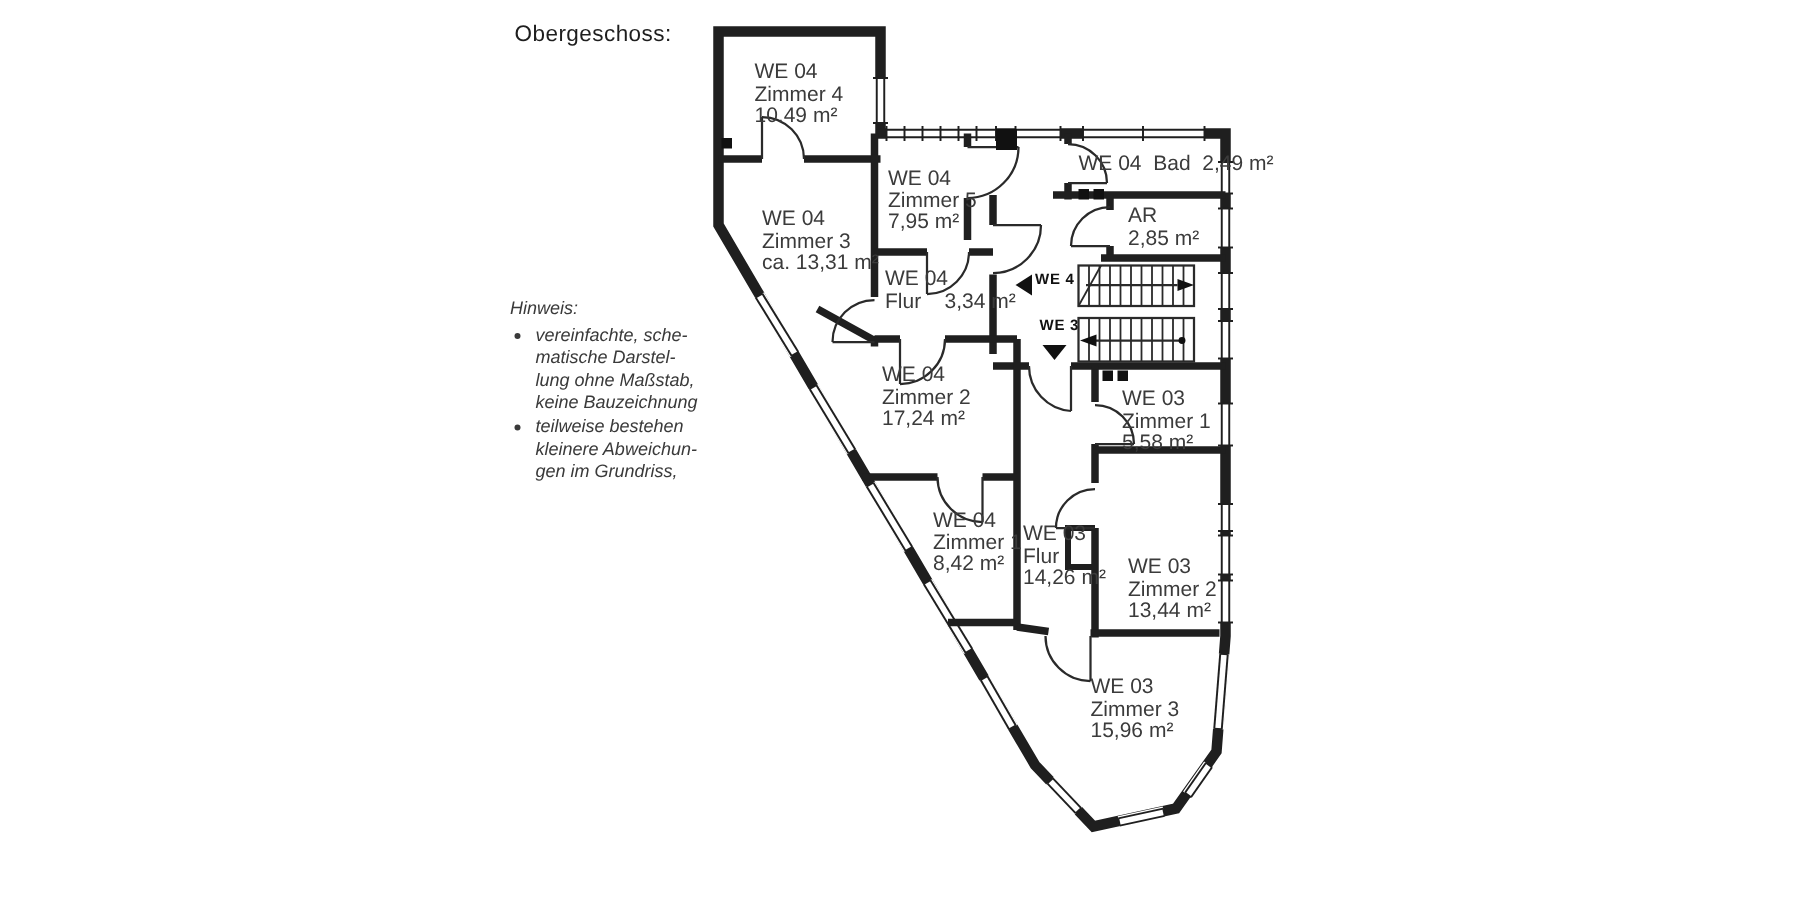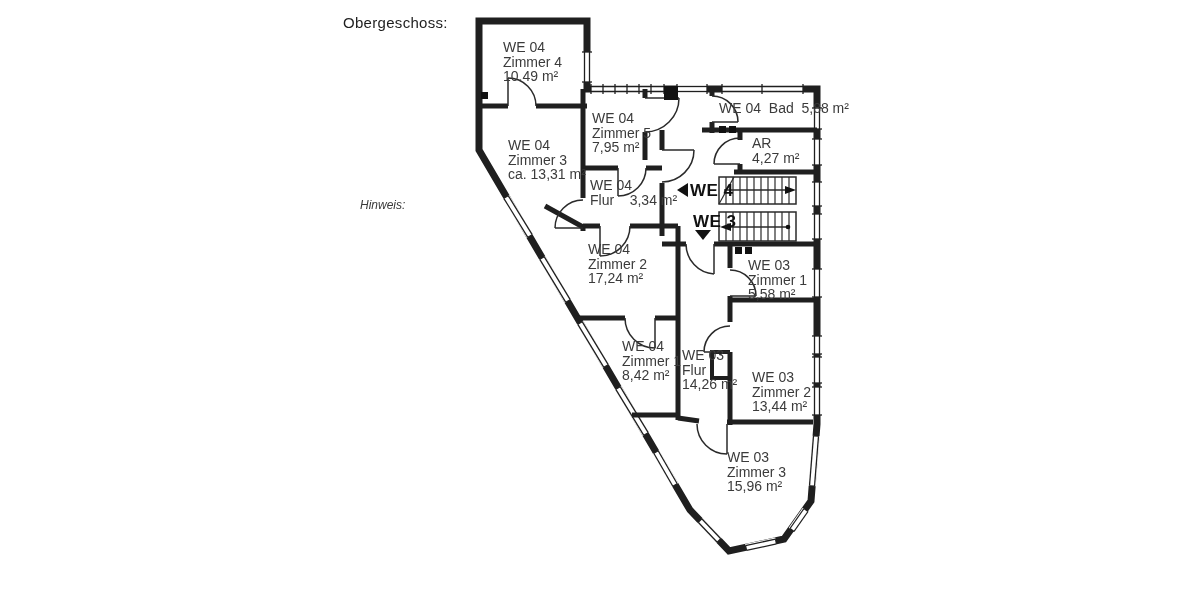--- a/index.html
+++ b/index.html
@@ -1,28 +1,28 @@
 <!DOCTYPE html>
 <html><head>
 <meta charset="utf-8">
 <style>
   html,body{margin:0;padding:0;background:#ffffff;}
   #stage{position:relative;width:1200px;height:600px;background:#ffffff;overflow:hidden;
          font-family:"Liberation Sans",sans-serif;}
   #plan-svg{position:absolute;left:0;top:0;}
   .page-title{position:absolute;left:343px;top:14px;font-size:15px;color:#1e1e1e;
               letter-spacing:.3px;}
-  .note{position:absolute;left:360px;top:198px;width:135px;color:#3a3a3a;
+  .note{position:absolute;left:340px;top:198px;width:135px;color:#3a3a3a;
         font-style:italic;font-size:12px;line-height:15px;}
   .note-heading{margin:0 0 3px 0;}
   .note ul{margin:0;padding:0 0 0 17px;}
   .note li{margin:0 0 1px 0;white-space:pre-line;text-align:justify;}
   .rlabel{position:absolute;white-space:pre;font-size:14px;line-height:14.5px;
           color:#3b3b3b;}
-  .marker{position:absolute;font-size:17px;font-weight:bold;color:#111;
+  .marker{position:absolute;font-size:10px;font-weight:bold;color:#111;
           letter-spacing:.5px;white-space:pre;}
   .marker.u{}
   
   .w7{stroke:#1f1f1f;stroke-width:7;fill:#ffffff;stroke-linejoin:miter;}
   .w5{stroke:#1f1f1f;stroke-width:5;fill:none;}
   .w4{stroke:#1f1f1f;stroke-width:4;fill:none;}
   .thin{stroke:#2a2a2a;stroke-width:1.5;fill:none;}
   .tread{stroke:#2a2a2a;stroke-width:1.2;fill:none;}
   .win{stroke:#1f1f1f;stroke-width:1.3;fill:none;}
   .cover{stroke:#ffffff;stroke-width:8;fill:none;}
@@ -321,36 +321,45 @@
     <rect class="blk" x="745" y="247" width="7" height="7"></rect>
 
     <polygon class="blk" points="677,190 688,183 688,197"></polygon>
     <polygon class="blk" points="695,230 711,230 703,240"></polygon>
   </svg>
 
   <div class="page-title">Obergeschoss:</div>
 
   <div class="note">
     <p class="note-heading">Hinweis:</p>
+    <ul>
+      <li>vereinfachte, sche-
+matische Darstel-
+lung ohne Maßstab,
+keine Bauzeichnung</li>
+      <li>teilweise bestehen
+kleinere Abweichun-
+gen im Grundriss,</li>
+    </ul>
   </div>
 
   <div class="rlabel" style="left:503px;top:40px">WE 04
 Zimmer 4
 10.49 m²</div>
   <div class="rlabel" style="left:508px;top:138px">WE 04
 Zimmer 3
 ca. 13,31 m²</div>
   <div class="rlabel" style="left:592px;top:111px">WE 04
 Zimmer 5
 7,95 m²</div>
   <div class="rlabel" style="left:590px;top:178px">WE 04
 Flur    3,34 m²</div>
-  <div class="rlabel" style="left:719px;top:101px">WE 04  Bad  5,88 m²</div>
+  <div class="rlabel" style="left:719px;top:101px">WE 04  Bad  2,49 m²</div>
   <div class="rlabel" style="left:752px;top:136px">AR
-4,27 m²</div>
+2,85 m²</div>
   <div class="rlabel" style="left:588px;top:242px">WE 04
 Zimmer 2
 17,24 m²</div>
   <div class="rlabel" style="left:622px;top:339px">WE 04
 Zimmer 1
 8,42 m²</div>
   <div class="rlabel" style="left:682px;top:348px">WE 03
 Flur
 14,26 m²</div>
   <div class="rlabel" style="left:748px;top:258px">WE 03

